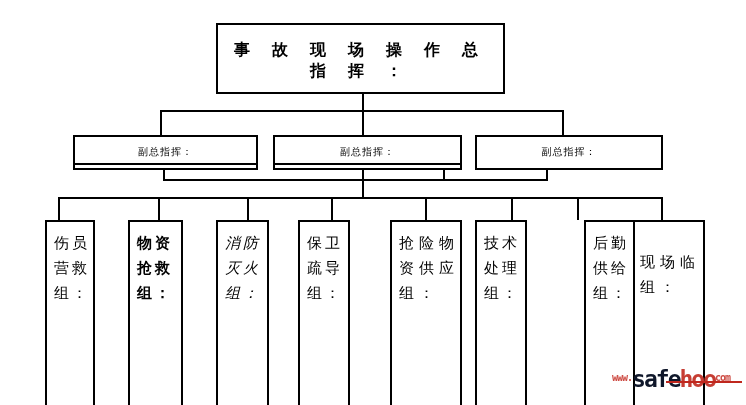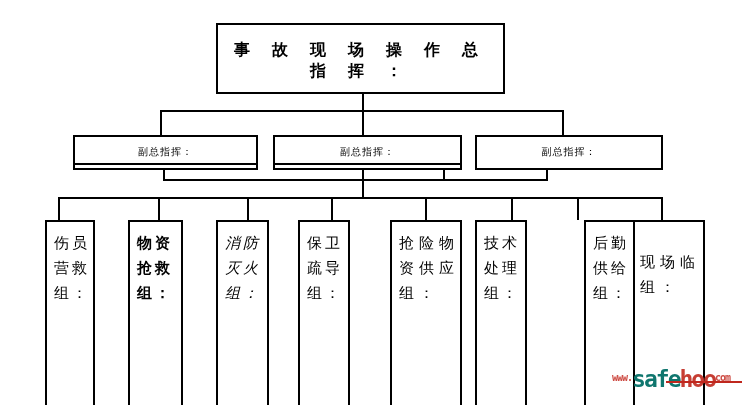--- a/index.html
+++ b/index.html
@@ -31,21 +31,21 @@
   #g4{left:298px;width:52px;}
   #g5{left:390px;width:72px;letter-spacing:5px;padding-left:7px;}
   #g6{left:475px;width:52px;}
   #g7{left:584px;width:51px;}
   #g8{left:633px;width:72px;letter-spacing:5px;padding-left:5px;padding-top:29px;font-family:Liberation Mono, monospace;}
 
   
   .wm{position:absolute;left:612px;top:370px;display:flex;align-items:center;
       font-family:"DejaVu Sans Mono","DejaVu Sans",monospace;font-weight:bold;z-index:5;}
   .wm-www{font-size:10px;color:#cd4b43;letter-spacing:-1px;line-height:1;padding-bottom:2px;}
-  .wm-safe{font-size:23px;color:#0f766e;line-height:0.8;letter-spacing:-2px;}
+  .wm-safe{font-size:23px;color:#0f172a;line-height:0.8;letter-spacing:-2px;}
   .wm-hoo{font-size:23px;color:#c63d33;line-height:0.8;letter-spacing:-2px;}
   .wm-com{font-size:10px;color:#cd4b43;letter-spacing:-1px;line-height:1;padding-bottom:2px;}
   .wm-strike{position:absolute;left:666px;top:381px;width:76px;height:2px;background:#bf271d;z-index:6;}
 </style>
 </head>
 <body>
 
 <div class="canvas">
 
   <div id="top-box" class="box">

